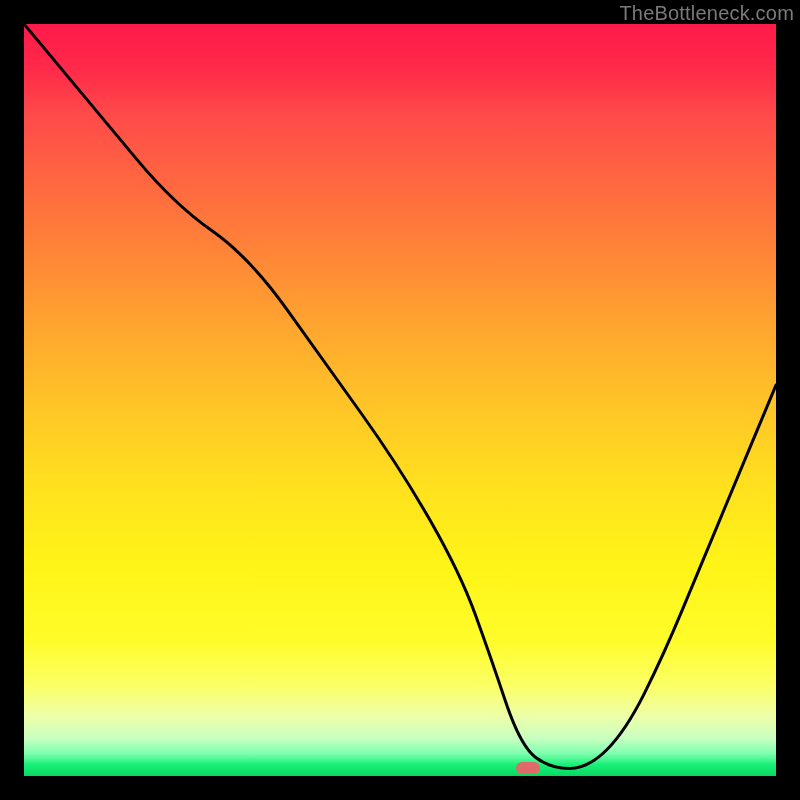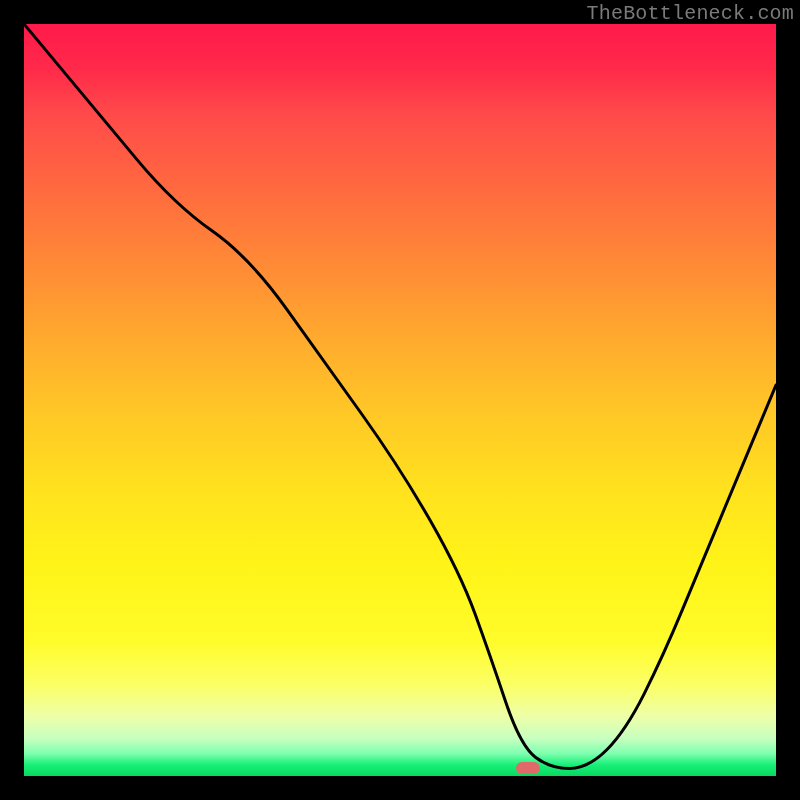--- a/index.html
+++ b/index.html
@@ -52,21 +52,21 @@
     width: 24px;
     height: 12px;
     background: #e06a6a;
     border-radius: 6px;
     transform: translate(-50%, -50%);
   }
   .watermark {
     position: absolute;
     top: 2px;
     right: 6px;
-    font-family: Liberation Mono, monospace;
+    font-family: Liberation Sans, sans-serif;
     font-size: 20px;
     color: #7a7a7a;
     font-weight: 500;
     letter-spacing: 0.2px;
   }
 </style>
 </head>
 <body>
 
 <div class="chart-container">

